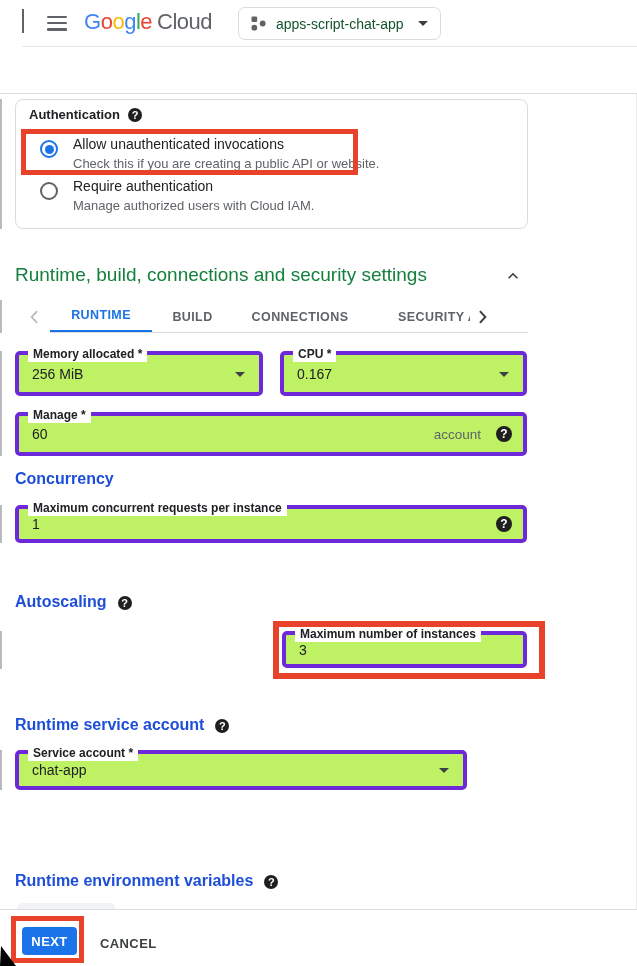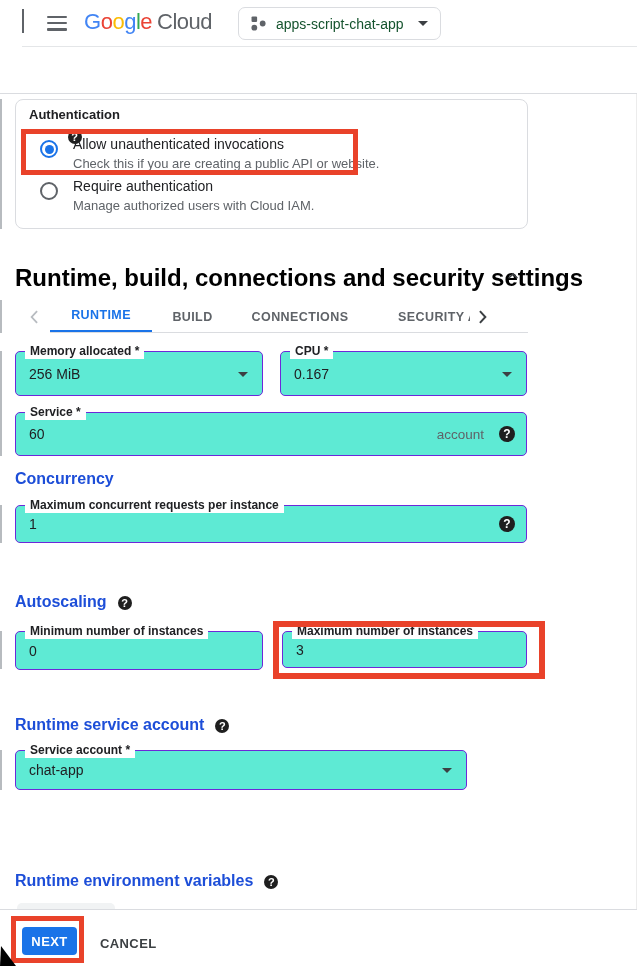--- a/index.html
+++ b/index.html
@@ -24,53 +24,53 @@
   .header2{left:0;top:47px;width:637px;height:47px;border-bottom:1px solid #dadce0;background:#fff;}
   .prodname{left:62px;top:61px;font-size:16.5px;color:#3c4043;}
   .hdivider{left:233px;top:56px;width:1px;height:30px;background:#dadce0;}
   .pagetitle{left:289px;top:61px;font-size:16.5px;color:#202124;}
 
   
   .edge-seg{left:0;width:2px;background:#b7bbbf;}
 
   
   .card{left:15px;top:99px;width:513px;height:130px;border:1px solid #dadce0;border-radius:8px;background:#fff;}
-  .authlabel{left:13px;top:7px;display:flex;align-items:center;gap:8px;font-size:13px;font-weight:bold;flex-direction:column;}
+  .authlabel{left:13px;top:7px;display:flex;align-items:center;gap:8px;font-size:13px;font-weight:bold;}
   .opt-title{font-size:14px;color:#202124;}
   .opt-desc{font-size:13px;color:#5f6368;}
   .radio{width:18px;height:18px;border-radius:50%;box-sizing:border-box;position:absolute;cursor:pointer;}
   .radio.sel{border:2px solid #1a73e8;}
   .radio.sel::after{content:"";position:absolute;inset:2.5px;background:#1a73e8;border-radius:50%;}
   .radio.unsel{border:2px solid #5f6368;}
 
   
   .redbox{border:5px solid #e9422a;pointer-events:none;z-index:30;background:transparent;}
   .redbox.thick{border-width:6px;}
 
   
-  .h1{font-size:24px;font-weight:bold;color:#000000;}
+  .h1{font-size:19px;font-weight:normal;color:#15803d;}
   .h2{font-size:16px;font-weight:bold;color:#1d4ed8;display:flex;align-items:flex-start;gap:11px;}
   .h2 .help{margin-top:3px;}
 
   
   .help{display:inline-block;width:14px;height:14px;border-radius:50%;background:#1f1f1f;color:#fff;
         font-size:11px;font-weight:bold;text-align:center;line-height:14px;flex:0 0 auto;cursor:pointer;}
   .help::after{content:"?";}
   .help.lg{width:16px;height:16px;line-height:16px;font-size:12px;}
 
   
   .tabwrap{left:50px;top:300px;width:420px;height:33px;overflow:hidden;display:flex;}
   .tab{height:33px;display:flex;align-items:center;justify-content:center;font-size:12.5px;font-weight:bold;
        letter-spacing:0.4px;color:#5f6368;flex:0 0 auto;cursor:pointer;box-sizing:border-box;white-space:nowrap;}
   .tab.active{color:#1a73e8;border-bottom:3px solid #1a73e8;}
   .tabborder{left:50px;top:332px;width:478px;height:1px;background:#dadce0;}
   .tabnav{width:20px;height:20px;cursor:pointer;}
 
   
-  .mfield{border:1px solid #6d28d9;border-radius:5px;background:#5eead4;}
+  .mfield{border:4px solid #6d28d9;border-radius:5px;background:#bef264;}
   .mlabel{position:absolute;top:-8px;left:9px;background:#fff;padding:0 5px;font-size:12px;font-weight:bold;
           color:#202124;white-space:nowrap;line-height:15px;}
   .mvalue{position:absolute;left:13px;top:50%;transform:translateY(-50%);font-size:14px;color:#202124;}
   .fcaret{position:absolute;right:14px;top:50%;margin-top:-2px;}
   .fhelp{position:absolute;right:11px;top:50%;transform:translateY(-50%);}
   .fsuffix{position:absolute;right:42px;top:50%;transform:translateY(-50%);font-size:13.5px;color:#5f6368;}
 
   
   .satext{left:17px;top:796px;width:480px;font-size:13px;color:#5f6368;line-height:17px;}
   .salink{color:#1a73e8;text-decoration:underline;cursor:pointer;}
@@ -173,43 +173,39 @@
     <span class="mlabel">Memory allocated *</span>
     <span class="mvalue">256 MiB</span>
     <span class="caret fcaret"></span>
   </div>
   <div class="abs mfield" style="left:280px;top:351px;width:247px;height:45px;">
     <span class="mlabel">CPU *</span>
     <span class="mvalue">0.167</span>
     <span class="caret fcaret"></span>
   </div>
   <div class="abs mfield" style="left:15px;top:412px;width:512px;height:44px;">
-    <span class="mlabel">Service *</span>
+    <span class="mlabel">Manage *</span>
     <span class="mvalue">60</span>
     <span class="fsuffix">account</span>
     <span class="help lg fhelp"></span>
   </div>
 
   <div class="abs h2" style="left:15px;top:470px;">
     <span>Concurrency</span>
   </div>
   <div class="abs mfield" style="left:15px;top:505px;width:512px;height:38px;">
     <span class="mlabel">Maximum concurrent requests per instance</span>
     <span class="mvalue">1</span>
     <span class="help lg fhelp"></span>
   </div>
 
   <div class="abs h2" style="left:15px;top:593px;">
     <span>Autoscaling</span>
     <span class="help"></span>
   </div>
-  <div class="abs mfield" style="left:15px;top:631px;width:248px;height:39px;">
-    <span class="mlabel">Minimum number of instances</span>
-    <span class="mvalue">0</span>
-  </div>
   <div class="abs mfield" style="left:282px;top:631px;width:245px;height:37px;">
     <span class="mlabel">Maximum number of instances</span>
     <span class="mvalue">3</span>
   </div>
   <div class="abs redbox thick" style="left:273px;top:621px;width:272px;height:58px;"></div>
 
   <div class="abs h2" style="left:15px;top:716px;">
     <span>Runtime service account</span>
     <span class="help"></span>
   </div>

